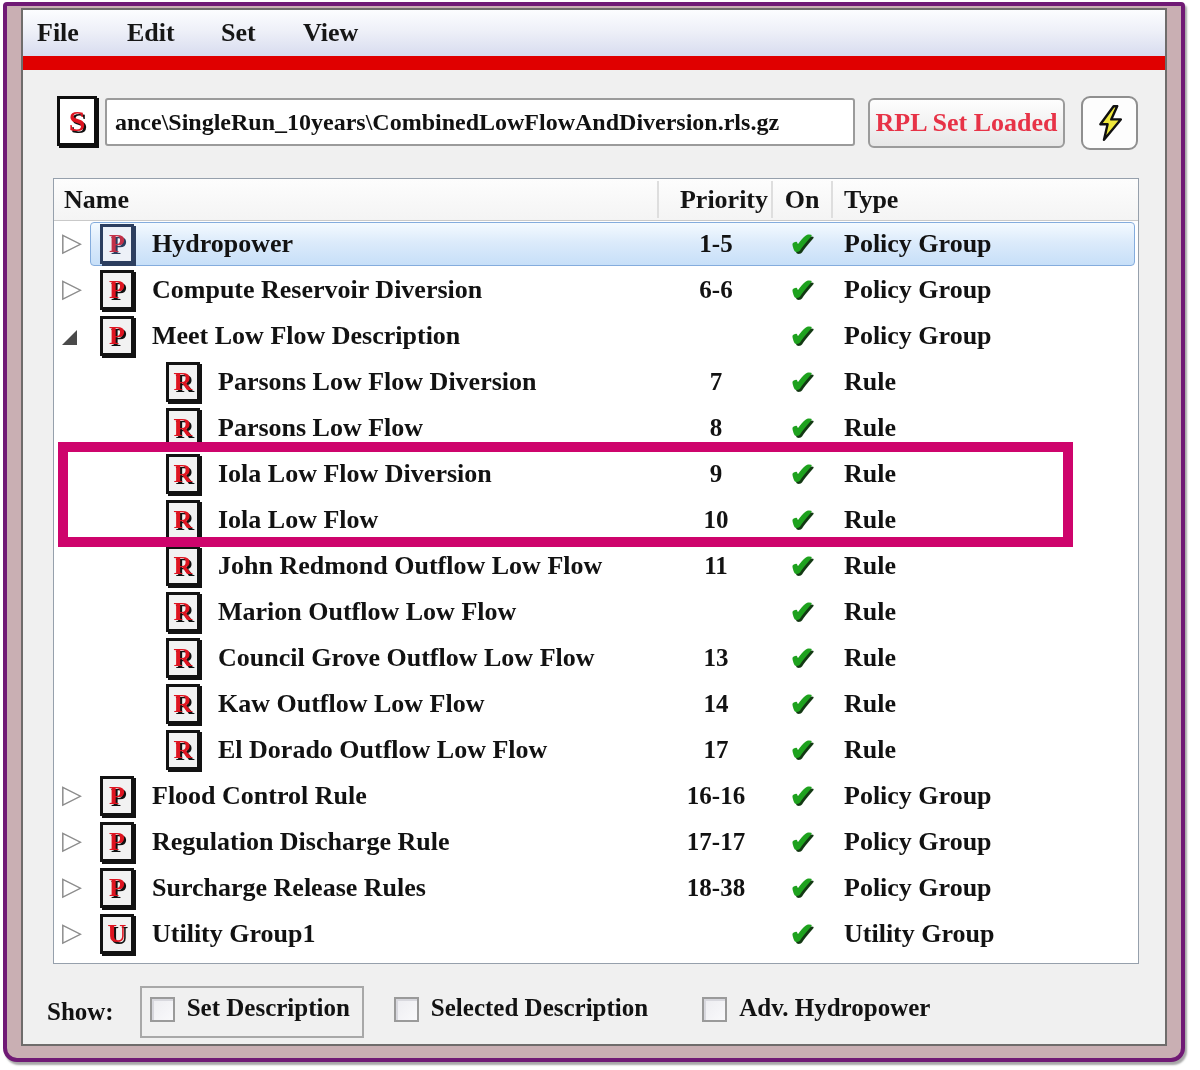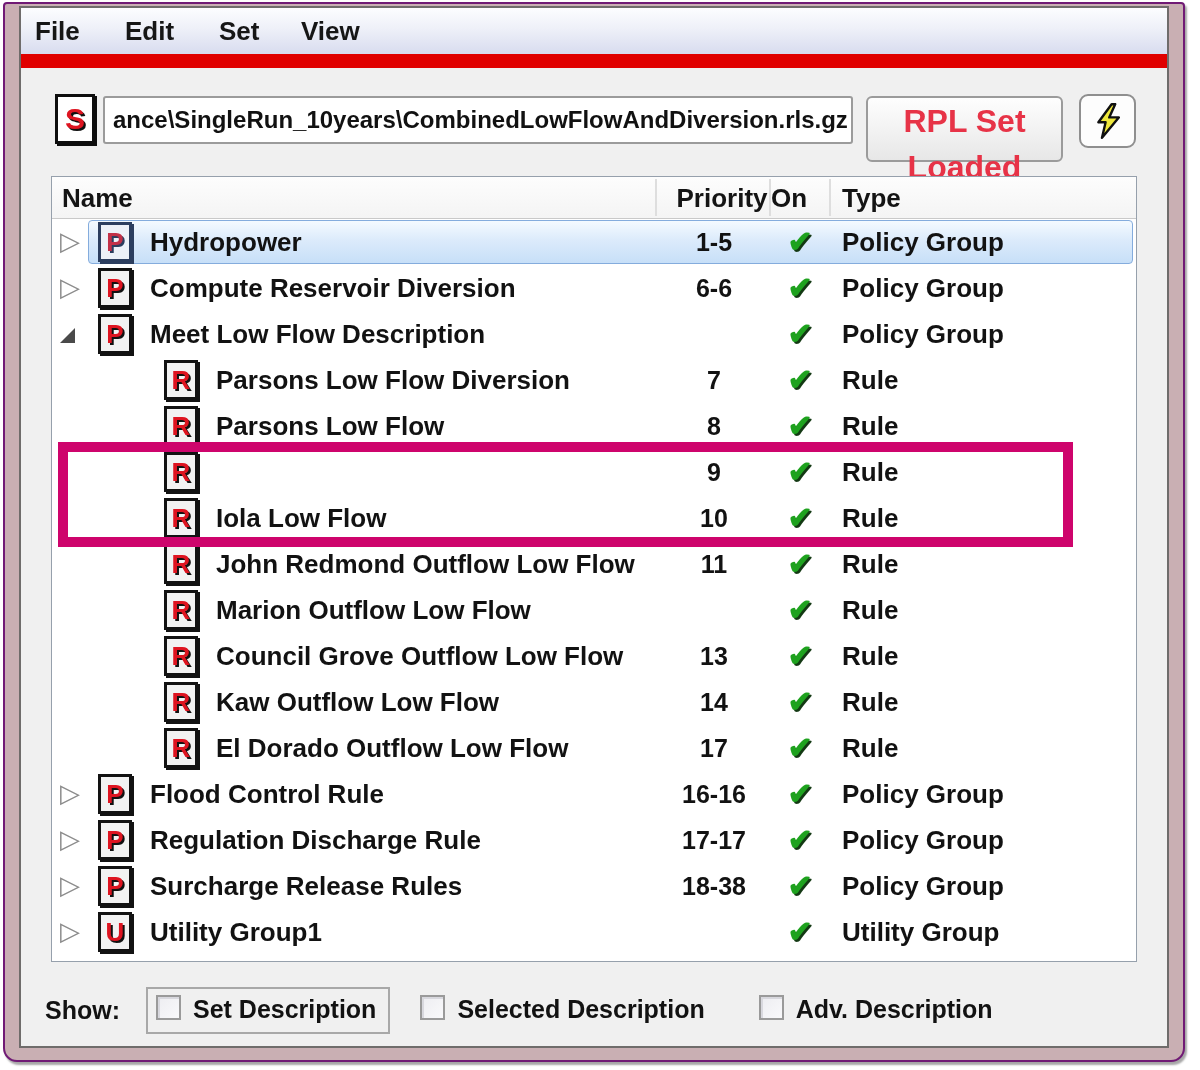--- a/index.html
+++ b/index.html
@@ -2,47 +2,47 @@
 <html><head>
 <meta charset="utf-8">
 <style>
   * { margin:0; padding:0; box-sizing:border-box; }
   html,body { width:1200px; height:1070px; background:#FFFFFF;
               font-family:"Liberation Sans", sans-serif; }
   #stage { position:relative; width:1200px; height:1070px; overflow:hidden; }
 
   
   .window { position:absolute; left:3px; top:2px; width:1182px; height:1060px;
-            background:#C9AFB3; border:2px solid #701a75;
+            background:#C9AFB3; border:4px solid #701a75;
             border-radius:4px 4px 14px 14px;
             box-shadow:2px 3px 2px rgba(0,0,0,0.35);
-            padding:2px 14px 12px 14px; }
+            padding:2px 14px 12px 14px;font-family:Liberation Serif, serif; }
   .client { position:relative; width:100%; height:100%;
             background:#F0F0F0; border:2px solid #6F6C6B; overflow:hidden; }
 
   
   .menubar { position:absolute; left:0; top:0; right:0; height:46px;
              background:linear-gradient(#FCFDFF 0%, #EEF0F8 45%, #D8DCEF 100%); }
   .menu-item { position:absolute; top:0; height:46px; line-height:46px;
                font-size:26px; font-weight:600; color:#161616; padding:0 6px; }
   .redbar { position:absolute; left:0; top:46px; right:0; height:14px; background:#E00000; }
 
   
   .seticon { position:absolute; left:34px; top:86px; width:40px; height:50px;
              background:#FFFFFF; border:3px solid #0E0E0E; box-shadow:2px 2px 0 #0E0E0E;
              font-size:30px; font-weight:700; color:#DE1420; text-align:center;
              line-height:44px; text-shadow:2px 2px 0 #101010; }
   .pathfield { position:absolute; left:82px; top:88px; width:750px; height:48px;
                background:#FFFFFF; border:2px solid #9B9B9B; border-radius:3px;
                font-size:24px; font-weight:600; color:#111; line-height:44px;
                padding:0 8px; white-space:nowrap; overflow:hidden; }
-  .statusbtn { position:absolute; left:845px; top:88px; width:197px; height:66px;
+  .statusbtn { position:absolute; left:845px; top:88px; width:197px; height:50px;
                border:2px solid #9B9B9B; border-radius:6px;
                background:linear-gradient(#FEFEFE,#E7E7E7);
-               font-size:32px; font-weight:600; color:#E73347;
+               font-size:26px; font-weight:600; color:#E73347;
                text-align:center; line-height:46px; }
   .boltbtn { position:absolute; left:1058px; top:86px; width:57px; height:54px;
              border:2px solid #8F8F8F; border-radius:9px; background:#FDFDFD;
              display:flex; align-items:center; justify-content:center; }
 
   
   .tree { position:absolute; left:30px; top:168px; width:1086px; height:786px;
           background:#FFFFFF; border:1px solid #96A0AC; }
   .tree-header { position:absolute; left:0; top:0; right:0; height:42px;
                  background:linear-gradient(#FDFDFD,#F4F4F4);
@@ -75,21 +75,21 @@
   .row-check { position:absolute; left:719px; width:58px; top:0; height:46px;
                line-height:46px; text-align:center; font-size:30px; font-weight:700;
                color:#1EA21E; text-shadow:2px 2px 0 #133913; }
   .row-type { position:absolute; left:790px; top:0; height:46px; line-height:46px;
               font-size:26px; font-weight:700; color:#121212; white-space:nowrap; }
 
   
   .footer { position:absolute; left:24px; top:974px; right:10px; height:56px;
             display:flex; align-items:center; font-size:25px; font-weight:600; color:#121212; }
   .show-label { margin-right:26px; }
-  .chk-item { display:flex; align-items:flex-start; margin-right:34px; padding:6px 12px 8px 8px; }
+  .chk-item { display:flex; align-items:flex-end; margin-right:34px; padding:6px 12px 14px 8px; }
   .chk-item.framed { border:2px solid #A8A8A8; margin-right:22px; }
   .checkbox { width:25px; height:25px; border:2px solid #9A9A9A;
               background:linear-gradient(135deg,#EDEDF1,#F9F9FB);
               box-shadow:inset 2px 2px 0 #D8D8DE; margin-right:12px; flex:0 0 auto; }
 
   
   .annotation { position:absolute; left:58px; top:442px; width:1015px; height:105px;
                 border:10px solid #CE046C; pointer-events:none; z-index:50; }
   svg.bolt { display:block; }
 </style>
@@ -160,20 +160,21 @@
 
     <span class="type-icon">R</span>
     <span class="row-name">Parsons Low Flow</span>
     <span class="row-priority">8</span>
     <span class="row-check">✔</span>
     <span class="row-type">Rule</span>
   </div>
             <div class="trow lvl2" style="top: 272px;">
 
     <span class="type-icon">R</span>
+    <span class="row-name">Iola Low Flow Diversion</span>
     <span class="row-priority">9</span>
     <span class="row-check">✔</span>
     <span class="row-type">Rule</span>
   </div>
             <div class="trow lvl2" style="top: 318px;">
 
     <span class="type-icon">R</span>
     <span class="row-name">Iola Low Flow</span>
     <span class="row-priority">10</span>
     <span class="row-check">✔</span>
@@ -251,41 +252,41 @@
     <span class="type-icon">U</span>
     <span class="row-name">Utility Group1</span>
     <span class="row-priority"></span>
     <span class="row-check">✔</span>
     <span class="row-type">Utility Group</span>
   </div>
           </div>
         <div class="tree-header">
           <div class="hcell" style="left:10px;">Name</div>
           <div class="hcell" style="left:605px; width:130px; text-align:center;">Priority</div>
-          <div class="hcell" style="left:719px; width:58px; ">On</div>
+          <div class="hcell" style="left:719px; width:58px; text-align:center;">On</div>
           <div class="hcell" style="left:790px;">Type</div>
           <div class="hsep" style="left:603px;"></div>
           <div class="hsep" style="left:717px;"></div>
           <div class="hsep" style="left:777px;"></div>
         </div>
       </div>
 
       <div class="footer">
         <span class="show-label">Show:</span>
         <span class="chk-item framed">
           <span class="checkbox"></span>
           <span>Set Description</span>
         </span>
         <span class="chk-item">
           <span class="checkbox"></span>
           <span>Selected Description</span>
         </span>
         <span class="chk-item">
           <span class="checkbox"></span>
-          <span>Adv. Description</span>
+          <span>Adv. Hydropower</span>
         </span>
       </div>
 
     </div>
   </div>
 
   <div class="annotation" style="border-color: rgb(206, 4, 108);"></div>
 </div>
 
 </body></html>

